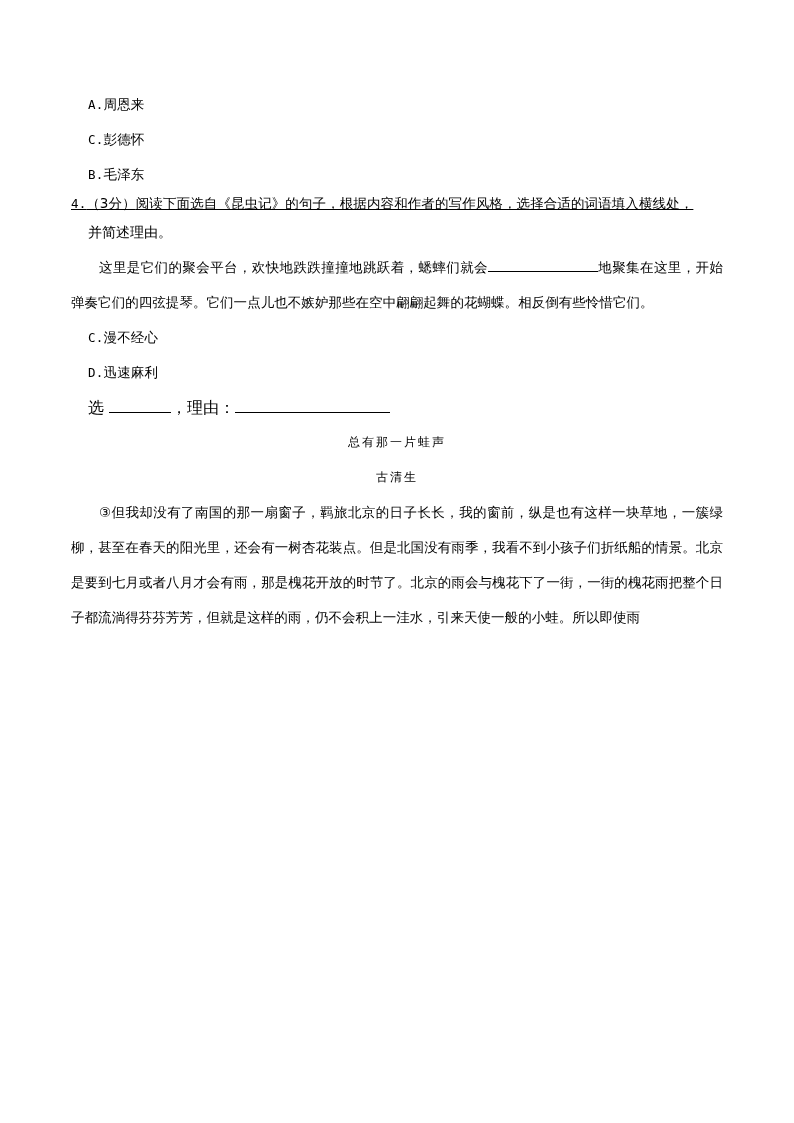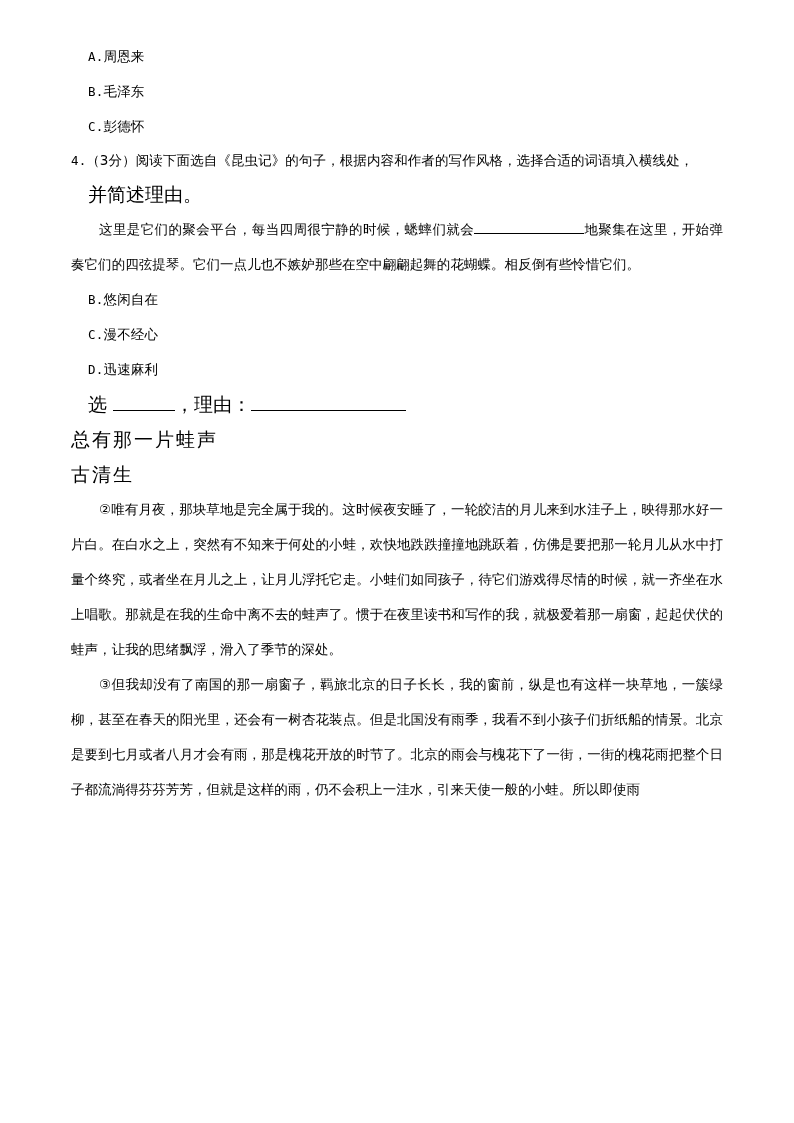--- a/index.html
+++ b/index.html
@@ -12,50 +12,51 @@
     height: 1123px;
     font-family: "DejaVu Sans", "Liberation Sans", sans-serif;
     color: #000000;
     overflow: hidden;
   }
   .page {
     position: relative;
     width: 794px;
     height: 939px;
     box-sizing: border-box;
-    padding: 39px 71px 0 71px;
+    padding: 87px 71px 0 71px;
   }
 
   
   .opt {
     font-size: 13.5px;
     line-height: 35px;
     padding-left: 17px;
     white-space: nowrap;
     letter-spacing: 0.2px;
   }
   .opt .lbl {
     font-family: "DejaVu Sans Mono", "Liberation Mono", monospace;
     font-size: 12.5px;
   }
 
   .qline {
     font-size: 13.5px;
-    line-height: 32px;
+    line-height: 23px;
     text-align: justify;
     text-justify: inter-character;
     letter-spacing: 0.1px;
+    text-decoration: underline;
   }
   .qnum {
     font-family: "DejaVu Sans Mono", "Liberation Mono", monospace;
     font-size: 12.5px;
   }
   .q-body {
     padding-left: 17px;
-    font-size: 19px;
+    font-size: 14px;
     line-height: 35px;
   }
 
   .passage {
     font-size: 13.5px;
     line-height: 35px;
     text-align: justify;
     text-justify: inter-character;
     text-indent: 28px;
     letter-spacing: 0.05px;
@@ -65,67 +66,64 @@
   .blank-inline {
     display: inline-block;
     border-bottom: 1px solid #000;
     vertical-align: baseline;
   }
   .bl-w110 { width: 110px; }
   .bl-w62  { width: 62px; }
   .bl-w155 { width: 155px; }
 
   .answer-line {
-    font-size: 19px;
+    font-size: 16px;
     line-height: 35px;
     padding-left: 17px;
     white-space: nowrap;
   }
 
   .center {
-    font-size: 19px;
+    text-align: center;
+    font-size: 12px;
     line-height: 35px;
     letter-spacing: 1px;
   }
 
   .art-title { letter-spacing: 2px; }
   .art-author { letter-spacing: 2px; }
 </style>
 </head>
 <body>
 
 <div class="page">
 
   <div class="opt">
     <span class="lbl">A.</span><span>周恩来</span>
   </div>
   <div class="opt">
-    <span class="lbl">B.</span><span>毛泽东</span>
+    <span class="lbl">C.</span><span>彭德怀</span>
   </div>
   <div class="opt">
-    <span class="lbl">C.</span><span>彭德怀</span>
+    <span class="lbl">B.</span><span>毛泽东</span>
   </div>
 
   <div class="qline"><span class="qnum">4.</span><span>（3分）</span><span>阅读下面选自《昆虫记》的句子，根据内容和作者的写作风格，选择合适的词语填入横线处，</span></div>
   <div class="q-body">并简述理由。</div>
 
-  <div class="passage"><span>这里是它们的聚会平台，每当四周很宁静的时候，蟋蟀们就会</span><span class="blank-inline bl-w110"></span><span>地聚集在这里，开始弹奏它们的四弦提琴。它们一点儿也不嫉妒那些在空中翩翩起舞的花蝴蝶。相反倒有些怜惜它们。</span></div>
+  <div class="passage"><span>这里是它们的聚会平台，欢快地跌跌撞撞地跳跃着，蟋蟀们就会</span><span class="blank-inline bl-w110"></span><span>地聚集在这里，开始弹奏它们的四弦提琴。它们一点儿也不嫉妒那些在空中翩翩起舞的花蝴蝶。相反倒有些怜惜它们。</span></div>
 
-  <div class="opt">
-    <span class="lbl">B.</span><span>悠闲自在</span>
-  </div>
   <div class="opt">
     <span class="lbl">C.</span><span>漫不经心</span>
   </div>
   <div class="opt">
     <span class="lbl">D.</span><span>迅速麻利</span>
   </div>
 
   <div class="answer-line"><span>选</span>&nbsp;<span class="blank-inline bl-w62"></span><span>，理由：</span><span class="blank-inline bl-w155"></span></div>
 
 
   <div class="center art-title">总有那一片蛙声</div>
   <div class="center art-author">古清生</div>
 
-  <p class="passage">②唯有月夜，那块草地是完全属于我的。这时候夜安睡了，一轮皎洁的月儿来到水洼子上，映得那水好一片白。在白水之上，突然有不知来于何处的小蛙，欢快地跌跌撞撞地跳跃着，仿佛是要把那一轮月儿从水中打量个终究，或者坐在月儿之上，让月儿浮托它走。小蛙们如同孩子，待它们游戏得尽情的时候，就一齐坐在水上唱歌。那就是在我的生命中离不去的蛙声了。惯于在夜里读书和写作的我，就极爱着那一扇窗，起起伏伏的蛙声，让我的思绪飘浮，滑入了季节的深处。</p>
   <p class="passage">③但我却没有了南国的那一扇窗子，羁旅北京的日子长长，我的窗前，纵是也有这样一块草地，一簇绿柳，甚至在春天的阳光里，还会有一树杏花装点。但是北国没有雨季，我看不到小孩子们折纸船的情景。北京是要到七月或者八月才会有雨，那是槐花开放的时节了。北京的雨会与槐花下了一街，一街的槐花雨把整个日子都流淌得芬芬芳芳，但就是这样的雨，仍不会积上一洼水，引来天使一般的小蛙。所以即使雨</p>
 
 </div>
 
 </body></html>

